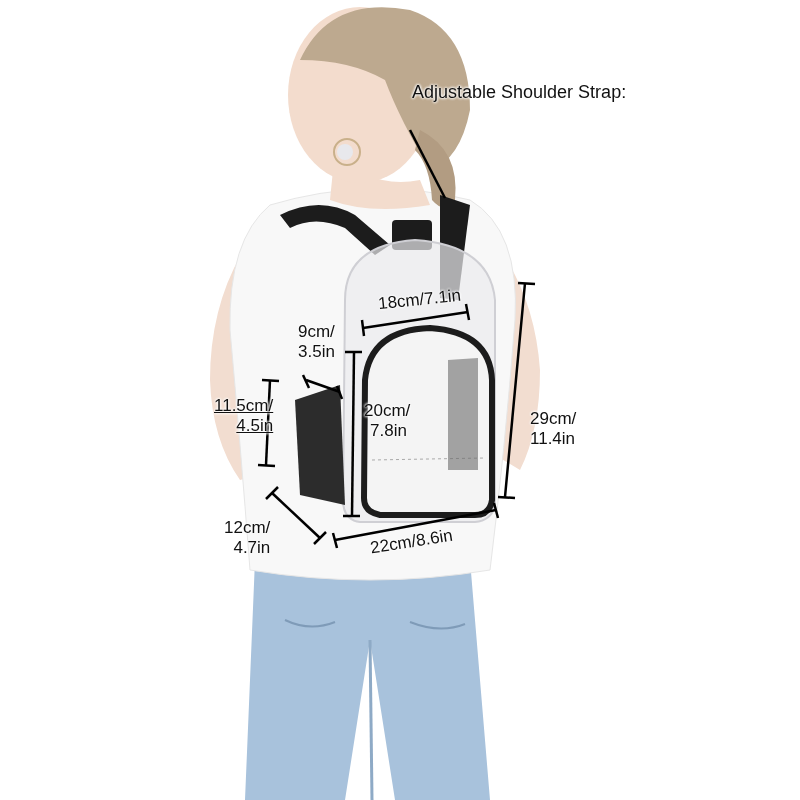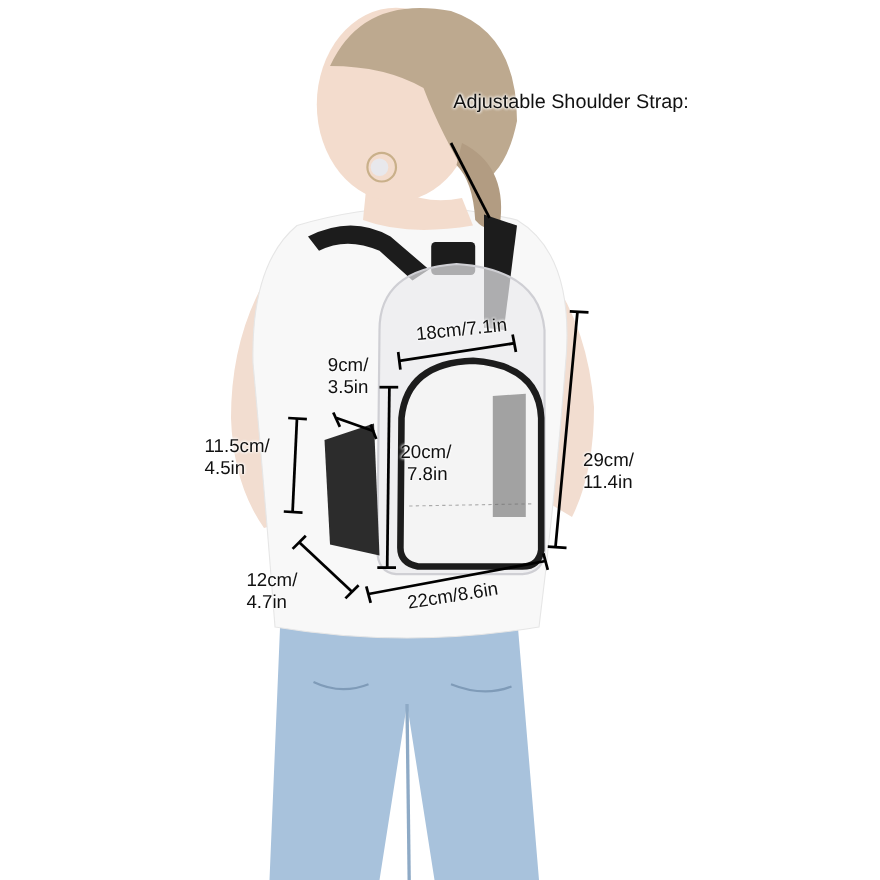--- a/index.html
+++ b/index.html
@@ -1,21 +1,21 @@
 <!DOCTYPE html>
 <html><head>
 <meta charset="utf-8">
 <style>
   html,body{margin:0;padding:0;background:#ffffff;}
   body{width:800px;height:800px;overflow:hidden;position:relative;font-family:"Liberation Sans",sans-serif;}
   #stage{position:absolute;left:0;top:0;width:800px;height:800px;}
   .lbl{position:absolute;font-size:17px;color:#111;line-height:20px;white-space:nowrap;
        text-shadow:0 0 3px #fff,0 0 3px #fff,0 0 3px #fff;}
   .lbl span{display:block;}
-  .center{text-align:left;}
+  .center{text-align:right;}
 </style>
 </head>
 <body>
 
 <div id="stage">
   <svg width="800" height="800" viewBox="0 0 800 800">
 
     <g>
       <path d="M255 560 L470 560 L490 800 L395 800 L370 640 L345 800 L245 800 Z" fill="#a8c2dc"></path>
       <path d="M370 640 L372 800" stroke="#8eaac6" stroke-width="3"></path>
@@ -76,21 +76,21 @@
   <div class="lbl center" style="left:412px;top:80px;font-size:18px;line-height:24px;">
     <span>Adjustable Shoulder Strap:</span>
   </div>
   <div class="lbl" style="left:378px;top:290px;transform:rotate(-6deg);">
     <span>18cm/7.1in</span>
   </div>
   <div class="lbl" style="left:298px;top:322px;">
     <span>9cm/</span>
     <span>3.5in</span>
   </div>
-  <div class="lbl" style="left:186px;top:396px;">
+  <div class="lbl" style="left:214px;top:396px;text-decoration:underline;">
     <span>11.5cm/</span>
     <span class="center">4.5in</span>
   </div>
   <div class="lbl" style="left:364px;top:401px;">
     <span>20cm/</span>
     <span style="padding-left:6px">7.8in</span>
   </div>
   <div class="lbl" style="left:530px;top:386px;margin-top:23px;">
     <span>29cm/</span>
     <span>11.4in</span>

